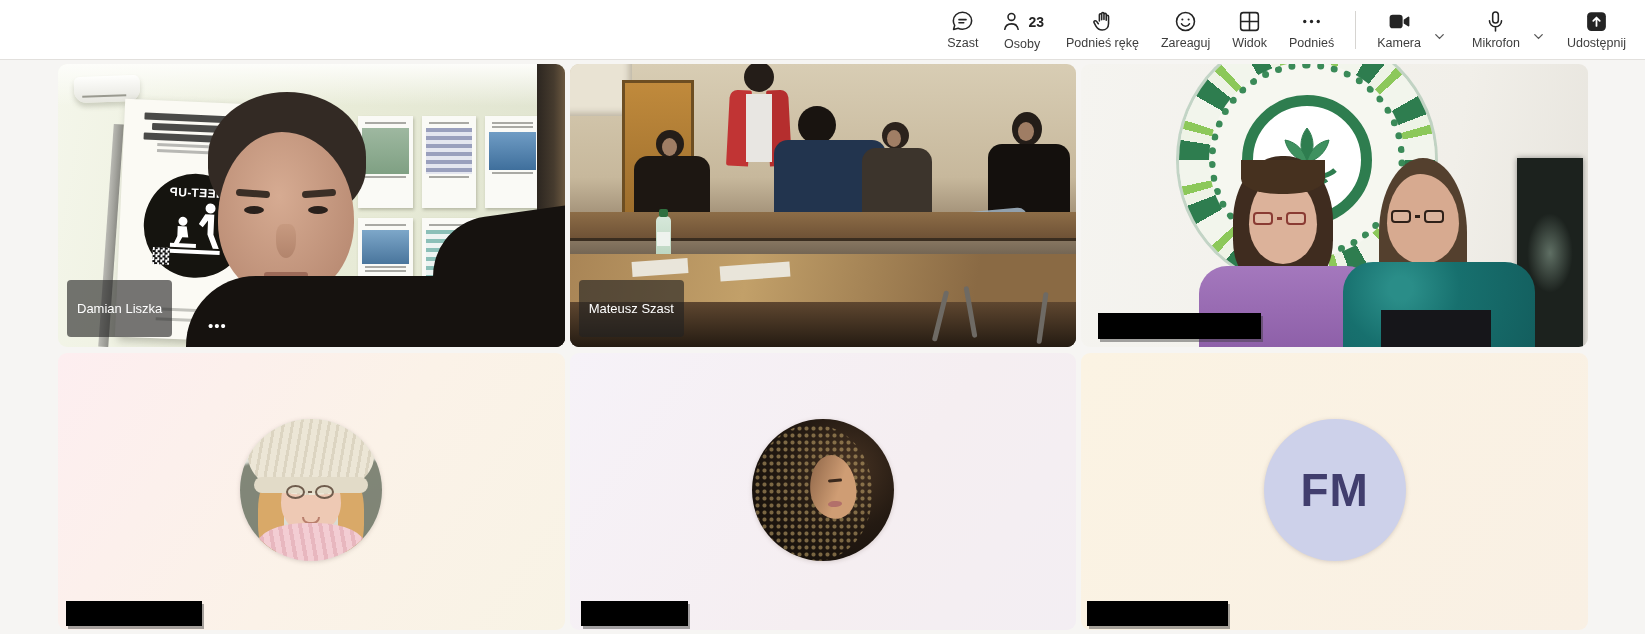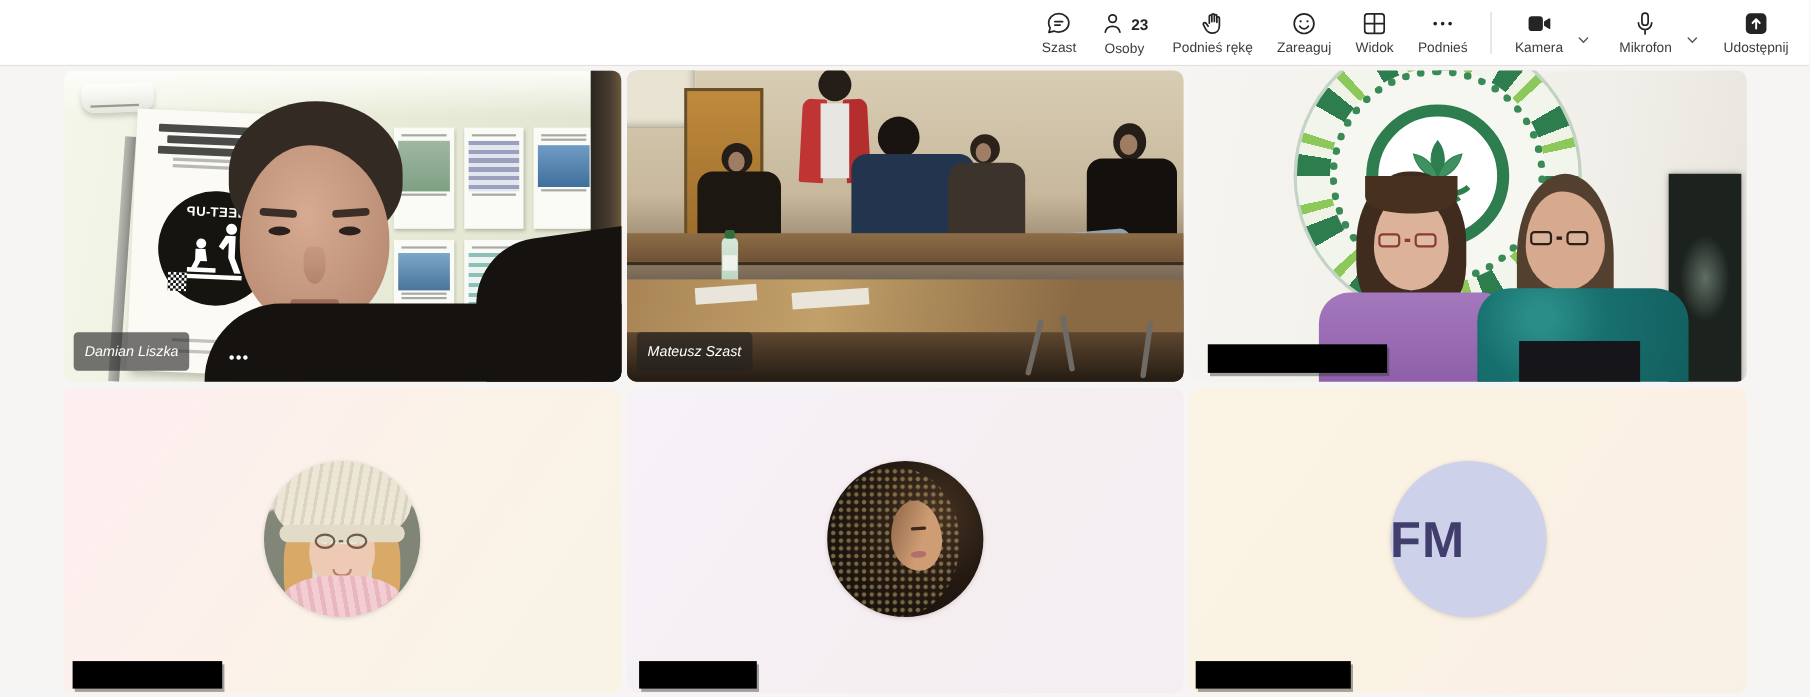--- a/index.html
+++ b/index.html
@@ -38,23 +38,22 @@
     grid-template-rows:283px 277px;
     gap:6px 5px;
   }
   .tile {
     position:relative; border-radius:9px; overflow:hidden;
     background:#e8e8e8; cursor:pointer;
   }
   .name-pill {
     position:absolute; left:9px; bottom:10px; z-index:40;
     background:rgba(34,34,34,.62); color:#fff;
-    font-size:13px; line-height:17px; padding:9px 10px; border-radius:4px;
+    font-size:13px; line-height:17px; padding:20px 10px; border-radius:4px;
     white-space:nowrap;
-    font-style:italic;
   }
   .tile-dots {
     position:absolute; left:150px; bottom:13px; z-index:40;
     color:#fff; font-size:15px; letter-spacing:1px; cursor:pointer;
   }
   .redact {
     position:absolute; background:#000; z-index:50;
     box-shadow:2px 3px 0 rgba(60,60,60,.45);
   }
 
@@ -205,21 +204,21 @@
   
   .av5 { background:radial-gradient(circle at 68% 35%, #473323 0%, #241a12 45%, #100c09 100%); }
   .av5-hair { position:absolute; left:2px; top:6px; width:118px; height:136px; border-radius:48%;
     background:radial-gradient(circle at 40% 40%, #7c6340 0%, #57422a 55%, rgba(30,22,14,.2) 100%);
     background-image:radial-gradient(rgba(200,170,110,.55) 1.5px, rgba(0,0,0,0) 2.5px); background-size:7px 7px; }
   .av5-face { position:absolute; left:58px; top:36px; width:46px; height:64px; background:linear-gradient(115deg,#8a6245,#cf9d74 60%);
     border-radius:50% 50% 46% 54%/55% 55% 45% 45%; transform:rotate(-6deg); }
   .av5-eye { position:absolute; left:76px; top:60px; width:14px; height:2.5px; background:#3a281c; border-radius:2px; transform:rotate(-4deg); }
   .av5-lips { position:absolute; left:76px; top:82px; width:14px; height:6px; background:#b2706a; border-radius:45%; transform:rotate(-4deg); }
   
-  .av6 { background:#cdd1ea; display:flex; align-items:center; justify-content:flex-start; }
+  .av6 { background:#cdd1ea; display:flex; align-items:center; justify-content:center; }
   .av6-initials { font-size:46px; font-weight:700; color:#413e6e; letter-spacing:1px; }
 </style>
 </head>
 <body>
 
 <header class="toolbar">
 
   <div class="tb-item">
     <span>
       <svg viewBox="0 0 24 24" fill="none" stroke="#242424" stroke-width="1.5" stroke-linecap="round" stroke-linejoin="round">

